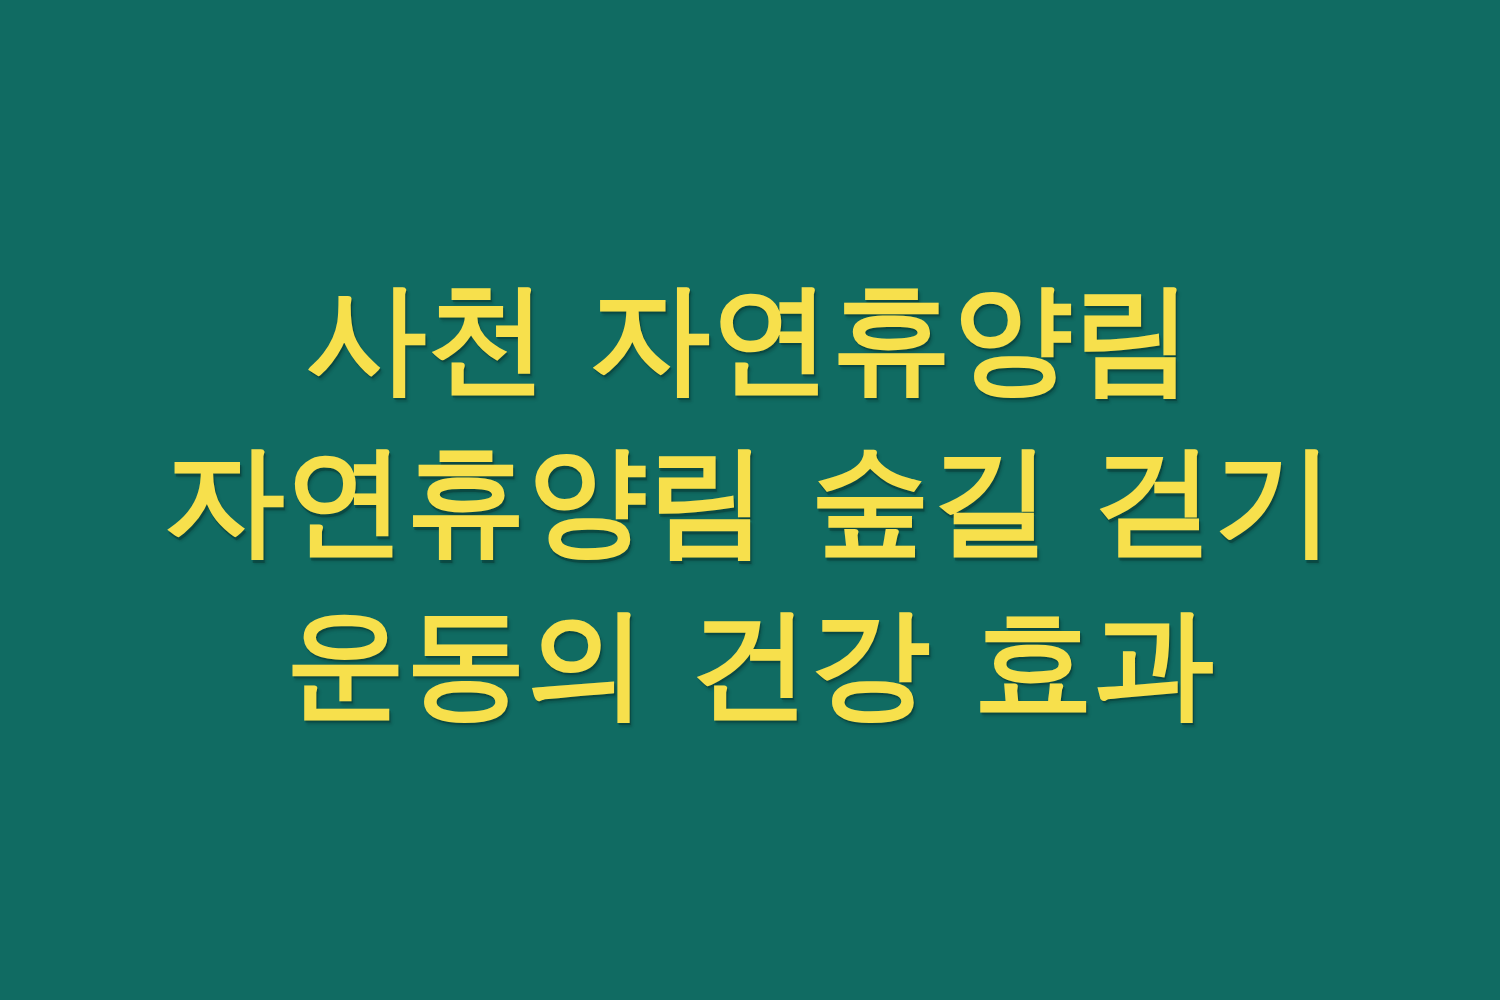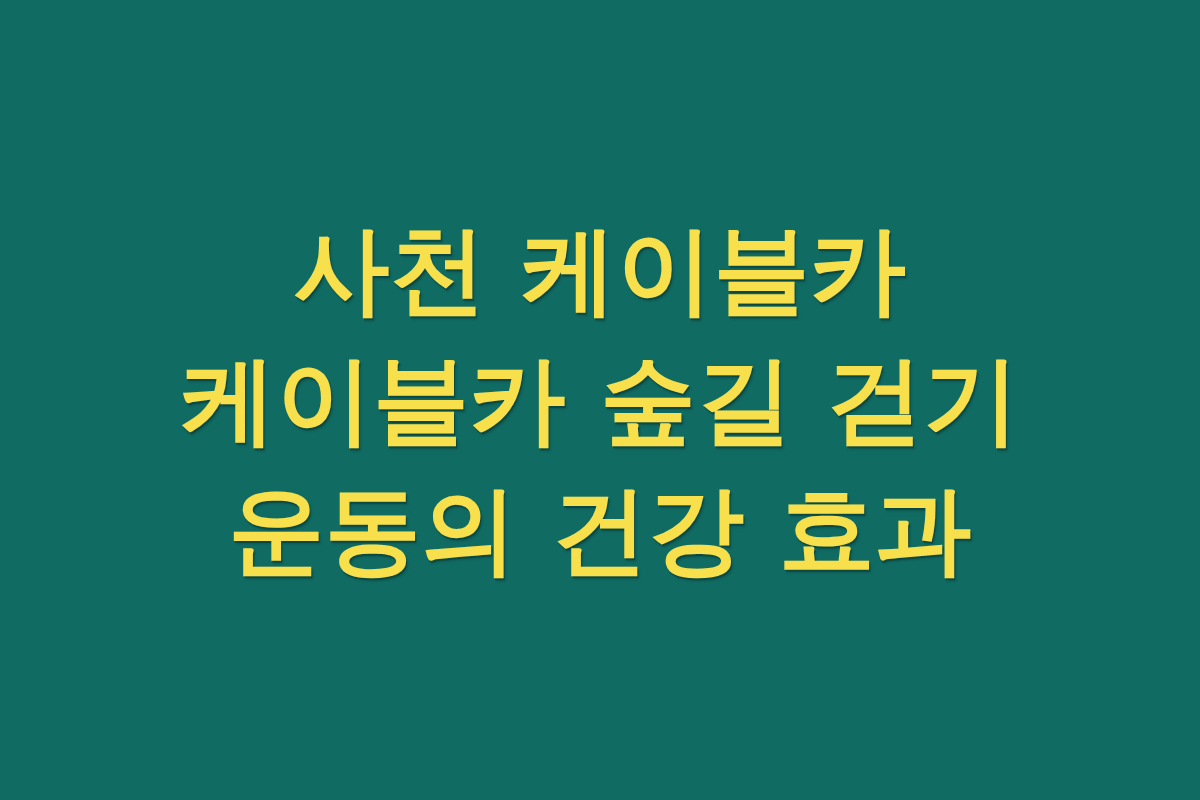--- a/index.html
+++ b/index.html
@@ -43,17 +43,17 @@
       2px 3px 2px rgba(8, 50, 46, 0.30);
   }
 </style>
 </head>
 <body>
 
 <div id="card" style="background: rgb(16, 107, 98);">
 
   <div id="title-block">
 
-    <h1 id="title-text" style="color: rgb(247, 224, 76);">사천 케이블카 케이블카 숲길 걷기 운동의 건강 효과</h1>
+    <h1 id="title-text" style="color: rgb(247, 224, 76);">사천 자연휴양림 자연휴양림 숲길 걷기 운동의 건강 효과</h1>
 
   </div>
 
 </div>
 
 </body></html>

